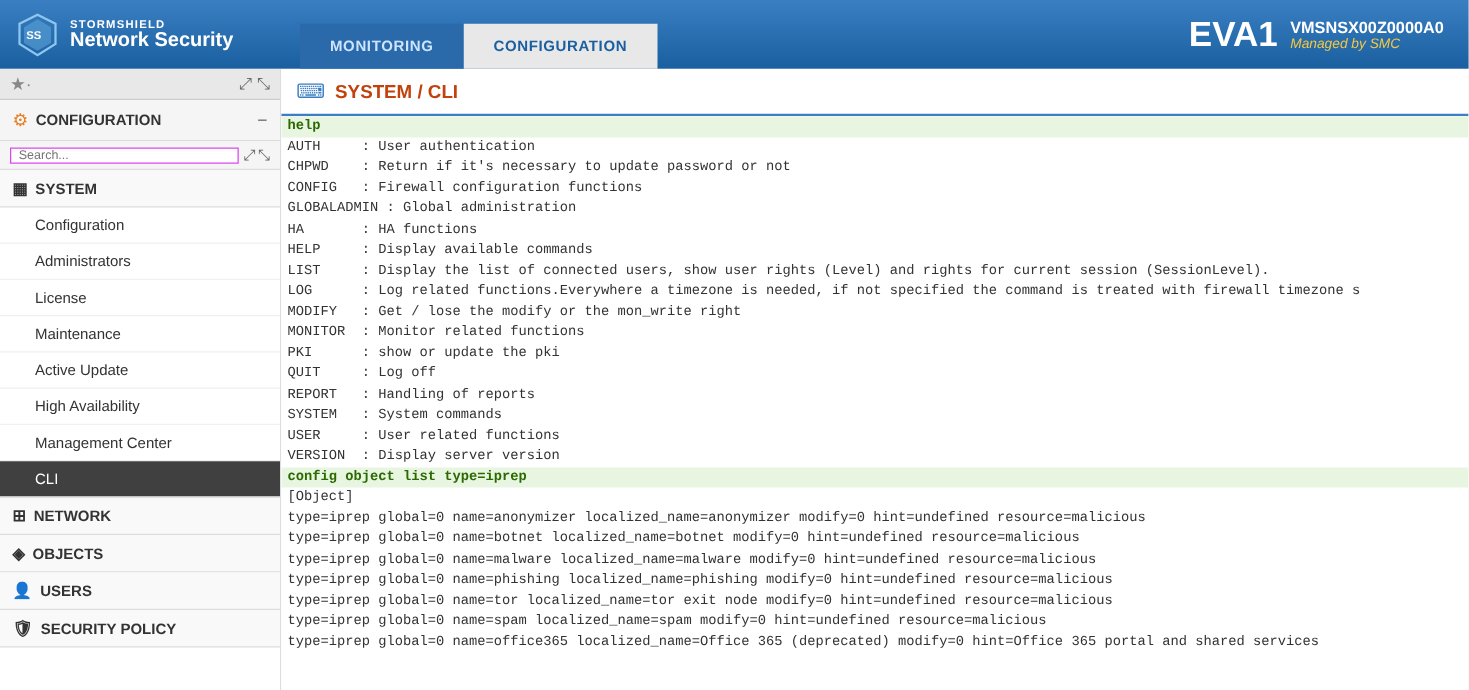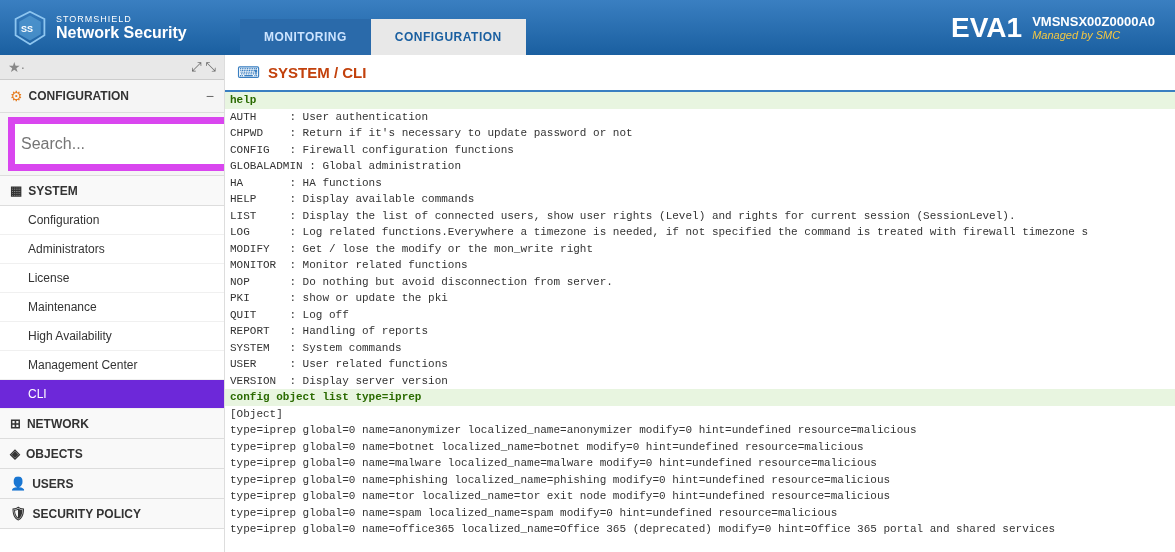--- a/index.html
+++ b/index.html
@@ -26,21 +26,21 @@
       margin-right: 8px;
       flex-shrink: 0;
     }
     .logo-text {
       display: flex;
       flex-direction: column;
     }
     .logo-brand {
       color: #fff;
       font-size: 9px;
-      font-weight: normal;
+      font-weight: bold;
       letter-spacing: 1px;
     }
     .logo-product {
       color: #fff;
       font-size: 16px;
       font-weight: bold;
       line-height: 1.1;
     }
     .tabs-nav {
       display: flex;
@@ -149,39 +149,39 @@
     .search-box {
       padding: 4px 8px;
       background: #f5f5f5;
       border-bottom: 1px solid #ddd;
       display: flex;
       align-items: center;
       gap: 4px;
     }
     .search-input {
       flex: 1;
-      border: 7px solid #d946ef;
-      padding: 11px 6px;
-      font-size: 16px;
+      border: 1px solid #d946ef;
+      padding: 0 6px;
+      font-size: 10px;
       background: #fff;
       outline: none;
     }
     .search-icons {
       display: flex;
       gap: 2px;
     }
     .sidebar-item {
       padding: 7px 12px 7px 28px;
       cursor: pointer;
       font-size: 12px;
       color: #333;
       border-bottom: 1px solid #f0f0f0;
     }
     .sidebar-item.active {
-      background: #6d28d9;
+      background: #404040;
       color: #fff;
     }
     .sidebar-group-header {
       display: flex;
       align-items: center;
       padding: 7px 10px;
       cursor: pointer;
       font-size: 12px;
       font-weight: bold;
       color: #333;
@@ -297,20 +297,21 @@
     <div class="sidebar-group-header">
       <span class="grp-icon">▦</span>
       <span>SYSTEM</span>
     </div>
 
     <div id="sidebar-items-container">
       <div class="sidebar-item">Configuration</div>
       <div class="sidebar-item">Administrators</div>
       <div class="sidebar-item">License</div>
       <div class="sidebar-item">Maintenance</div>
+      <div class="sidebar-item">Active Update</div>
       <div class="sidebar-item">High Availability</div>
       <div class="sidebar-item">Management Center</div>
       <div class="sidebar-item active">CLI</div>
     </div>
 
     <div class="sidebar-group-header">
       <span class="grp-icon">⊞</span>
       <span>NETWORK</span>
     </div>
     <div class="sidebar-group-header">
@@ -337,21 +338,20 @@
         <div class="cli-line">AUTH     : User authentication</div>
         <div class="cli-line">CHPWD    : Return if it's necessary to update password or not</div>
         <div class="cli-line">CONFIG   : Firewall configuration functions</div>
         <div class="cli-line">GLOBALADMIN : Global administration</div>
         <div class="cli-line">HA       : HA functions</div>
         <div class="cli-line">HELP     : Display available commands</div>
         <div class="cli-line">LIST     : Display the list of connected users, show user rights (Level) and rights for current session (SessionLevel).</div>
         <div class="cli-line">LOG      : Log related functions.Everywhere a timezone is needed, if not specified the command is treated with firewall timezone s</div>
         <div class="cli-line">MODIFY   : Get / lose the modify or the mon_write right</div>
         <div class="cli-line">MONITOR  : Monitor related functions</div>
-        <div class="cli-line">NOP      : Do nothing but avoid disconnection from server.</div>
         <div class="cli-line">PKI      : show or update the pki</div>
         <div class="cli-line">QUIT     : Log off</div>
         <div class="cli-line">REPORT   : Handling of reports</div>
         <div class="cli-line">SYSTEM   : System commands</div>
         <div class="cli-line">USER     : User related functions</div>
         <div class="cli-line">VERSION  : Display server version</div>
         <div class="cli-line highlight-green">config object list type=iprep</div>
         <div class="cli-line">[Object]</div>
         <div class="cli-line">type=iprep global=0 name=anonymizer localized_name=anonymizer modify=0 hint=undefined resource=malicious</div>
         <div class="cli-line">type=iprep global=0 name=botnet localized_name=botnet modify=0 hint=undefined resource=malicious</div>

